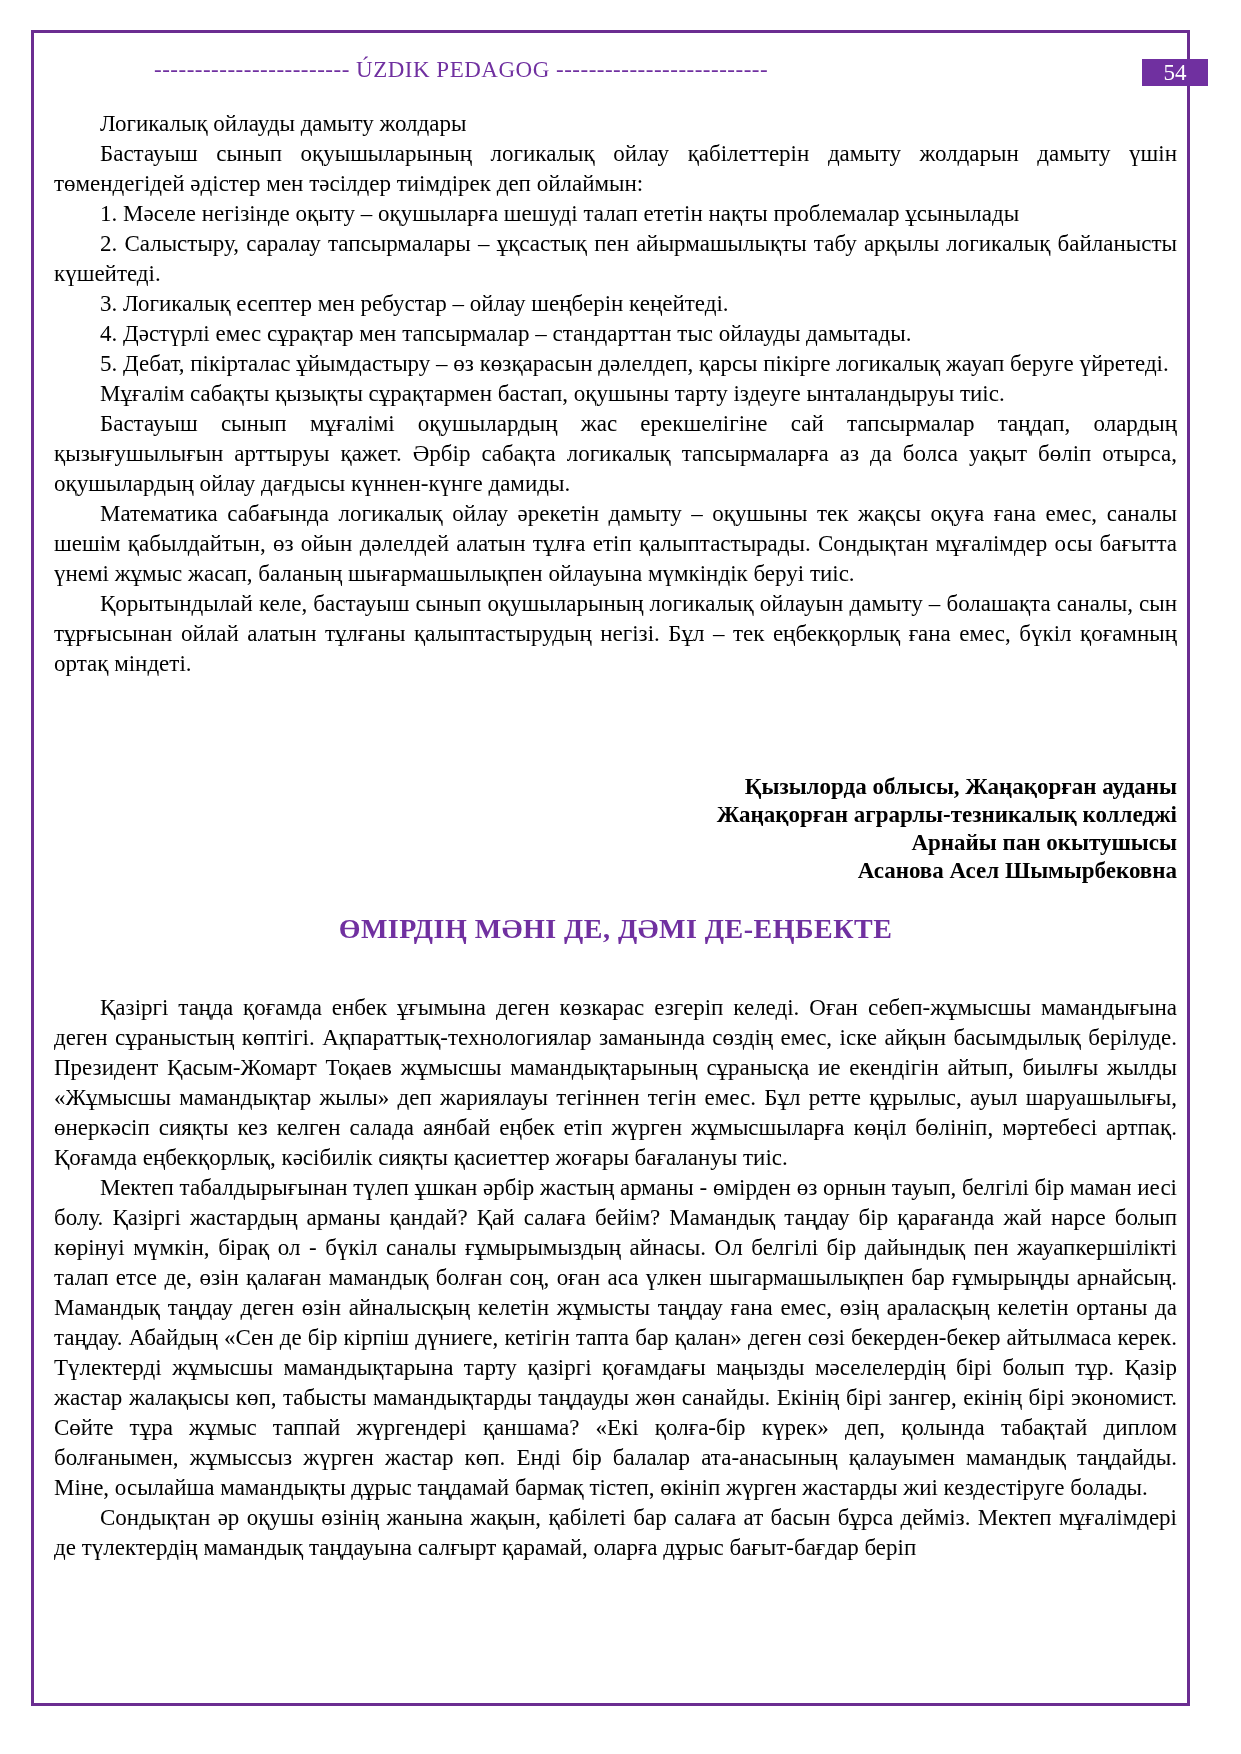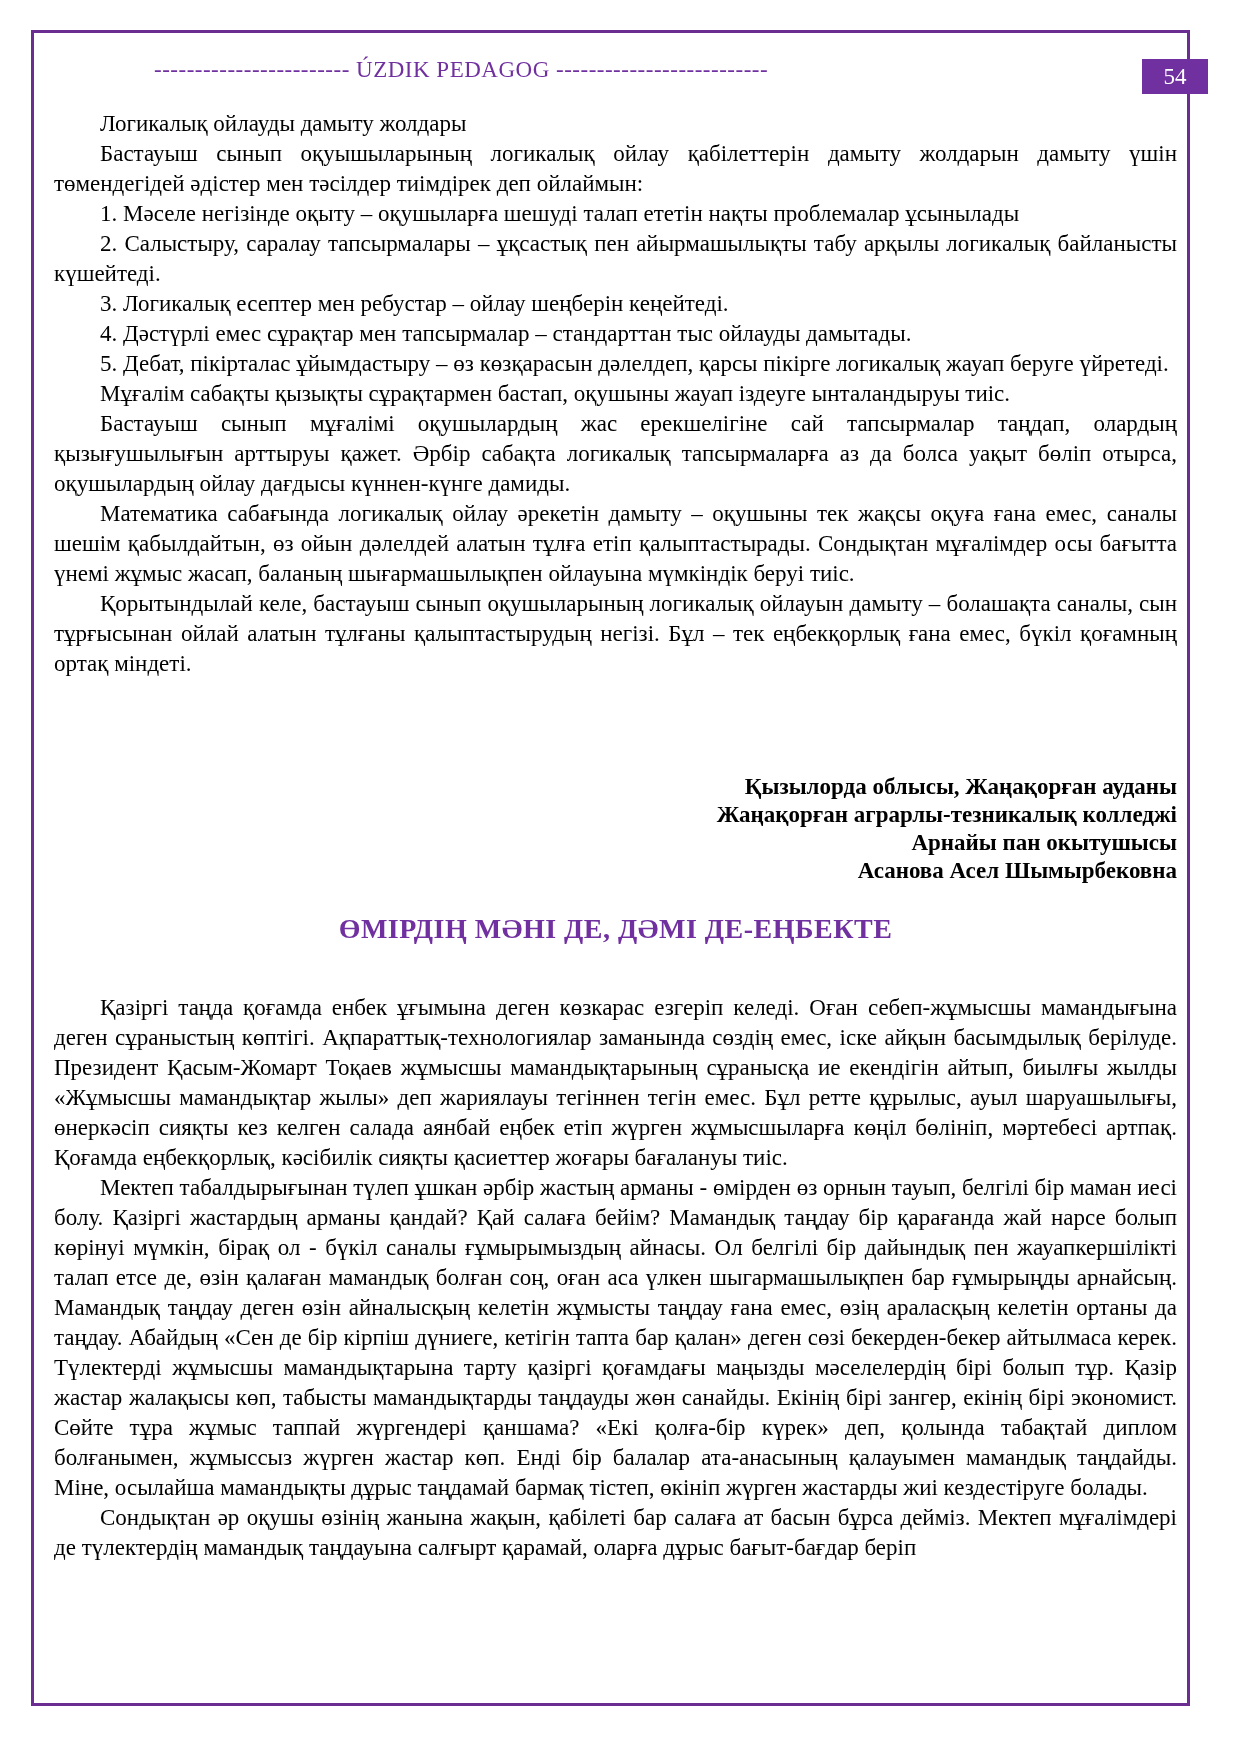--- a/index.html
+++ b/index.html
@@ -30,21 +30,21 @@
     font-size: 23px;
     padding: 4px 0 0 100px;
     letter-spacing: 0.5px;
     white-space: nowrap;
   }
   .page-badge {
     position: absolute;
     top: 26px;
     right: -21px;
     width: 66px;
-    height: 35px;
+    height: 27px;
     background: #7030A0;
     color: #ffffff;
     font-size: 23px;
     display: flex;
     align-items: center;
     justify-content: center;
   }
   .body-text p {
     margin: 0;
     font-size: 23px;
@@ -86,21 +86,21 @@
     </div>
 
     <div class="body-text article-1">
       <p>Логикалық ойлауды дамыту жолдары</p>
       <p>Бастауыш сынып оқуышыларының логикалық ойлау қабілеттерін дамыту жолдарын дамыту үшін төмендегідей әдістер мен тәсілдер тиімдірек деп ойлаймын:</p>
       <p>1. Мәселе негізінде оқыту – оқушыларға шешуді талап ететін нақты проблемалар ұсынылады</p>
       <p>2. Салыстыру, саралау тапсырмалары – ұқсастық пен айырмашылықты табу арқылы логикалық байланысты күшейтеді.</p>
       <p>3. Логикалық есептер мен ребустар – ойлау шеңберін кеңейтеді.</p>
       <p>4. Дәстүрлі емес сұрақтар мен тапсырмалар – стандарттан тыс ойлауды дамытады.</p>
       <p>5. Дебат, пікірталас ұйымдастыру – өз көзқарасын дәлелдеп, қарсы пікірге логикалық жауап беруге үйретеді.</p>
-      <p>Мұғалім сабақты қызықты сұрақтармен бастап, оқушыны жауап іздеуге ынталандыруы тиіс.</p>
+      <p>Мұғалім сабақты қызықты сұрақтармен бастап, оқушыны тарту іздеуге ынталандыруы тиіс.</p>
       <p>Бастауыш сынып мұғалімі оқушылардың жас ерекшелігіне сай тапсырмалар таңдап, олардың қызығушылығын арттыруы қажет. Әрбір сабақта логикалық тапсырмаларға аз да болса уақыт бөліп отырса, оқушылардың ойлау дағдысы күннен-күнге дамиды.</p>
       <p>Математика сабағында логикалық ойлау әрекетін дамыту – оқушыны тек жақсы оқуға ғана емес, саналы шешім қабылдайтын, өз ойын дәлелдей алатын тұлға етіп қалыптастырады. Сондықтан мұғалімдер осы бағытта үнемі жұмыс жасап, баланың шығармашылықпен ойлауына мүмкіндік беруі тиіс.</p>
       <p>Қорытындылай келе, бастауыш сынып оқушыларының логикалық ойлауын дамыту – болашақта саналы, сын тұрғысынан ойлай алатын тұлғаны қалыптастырудың негізі. Бұл – тек еңбекқорлық ғана емес, бүкіл қоғамның ортақ міндеті.</p>
     </div>
 
     <div class="authors">
       <div>Қызылорда облысы, Жаңақорған ауданы</div>
       <div>Жаңақорған аграрлы-тезникалық колледжі</div>
       <div>Арнайы пан окытушысы</div>
       <div>Асанова Асел Шымырбековна</div>

